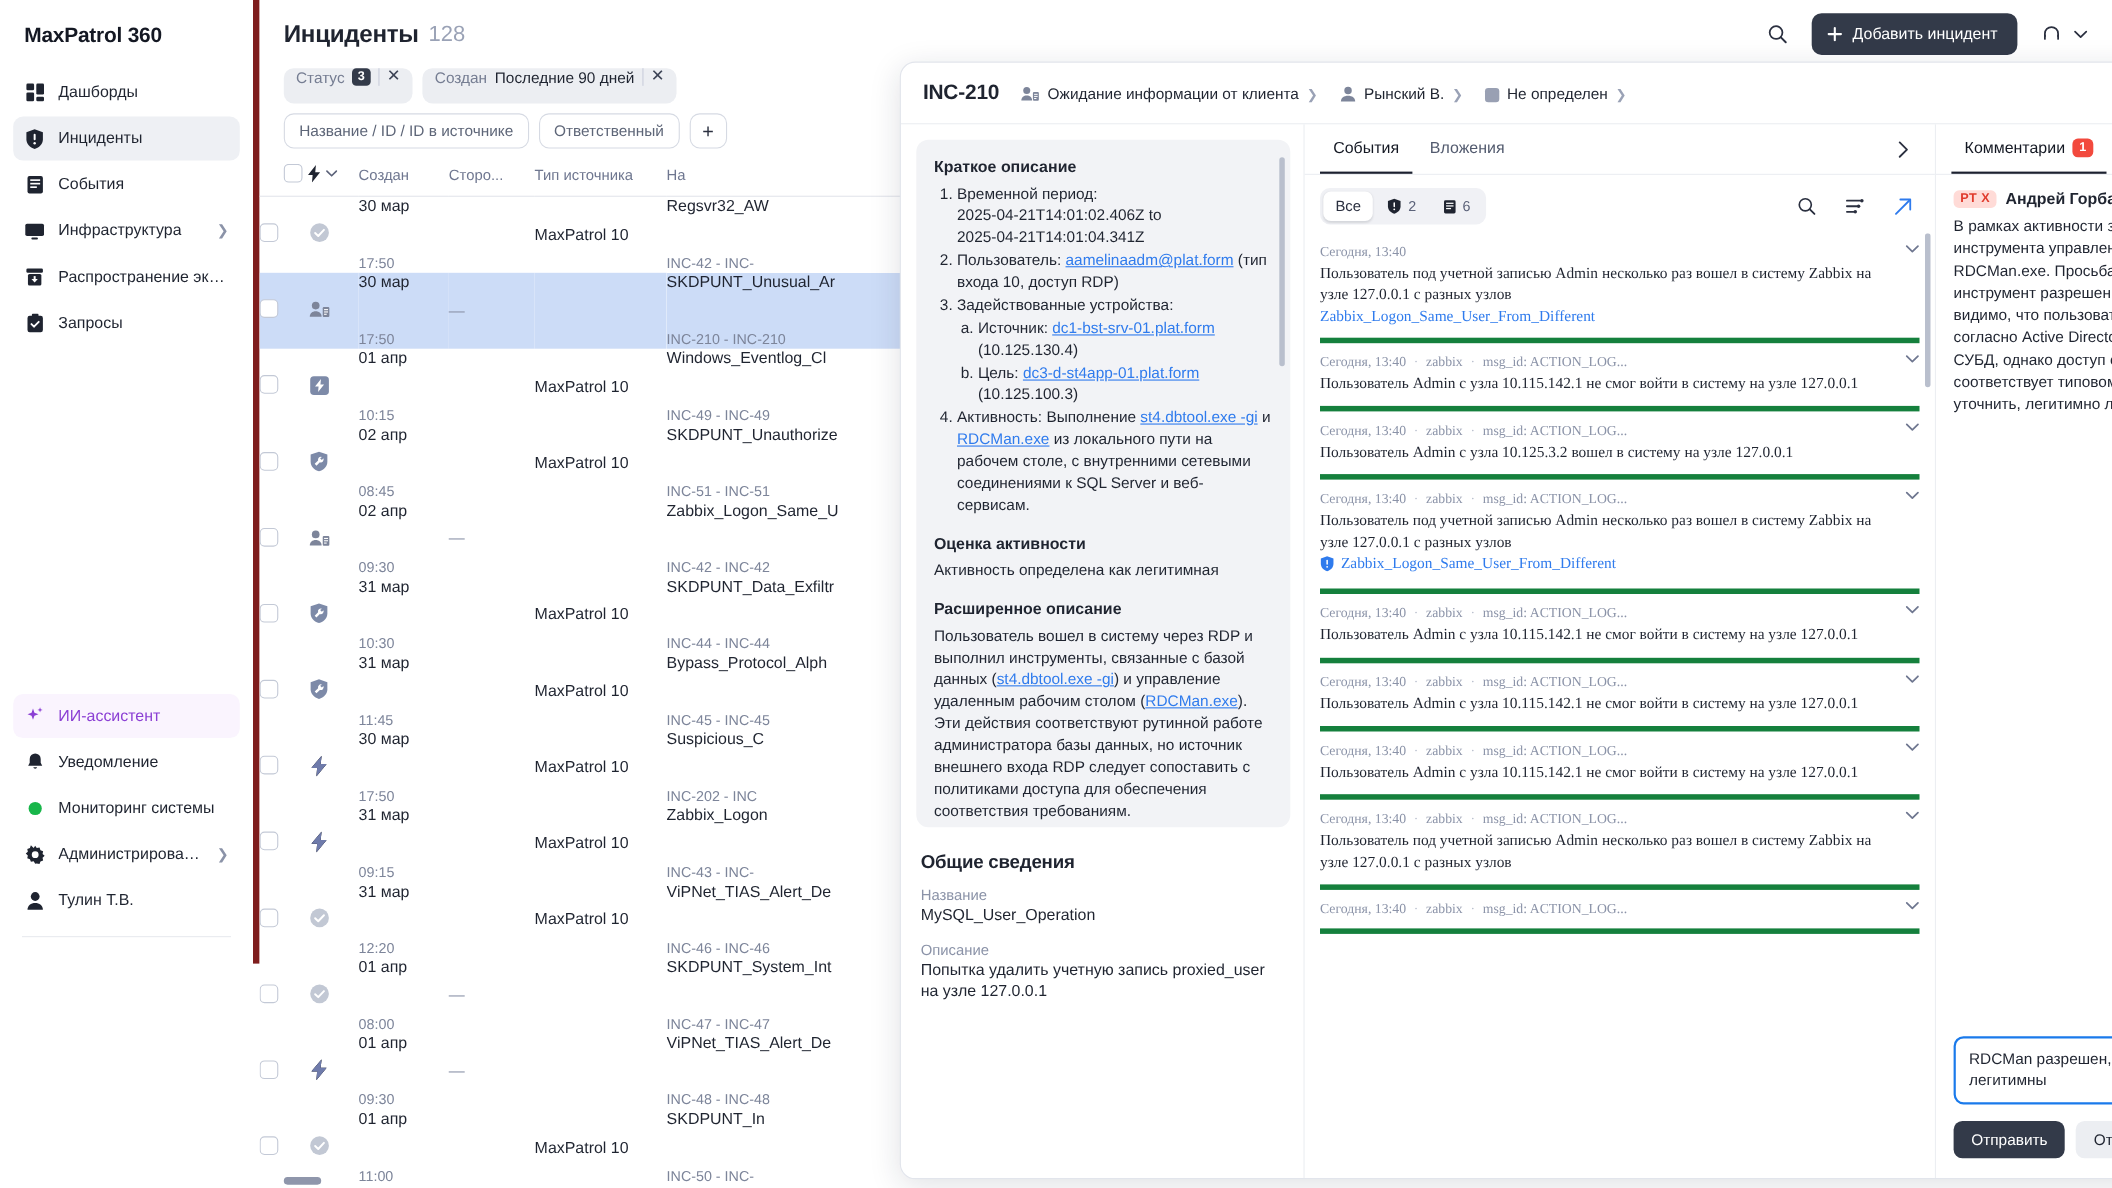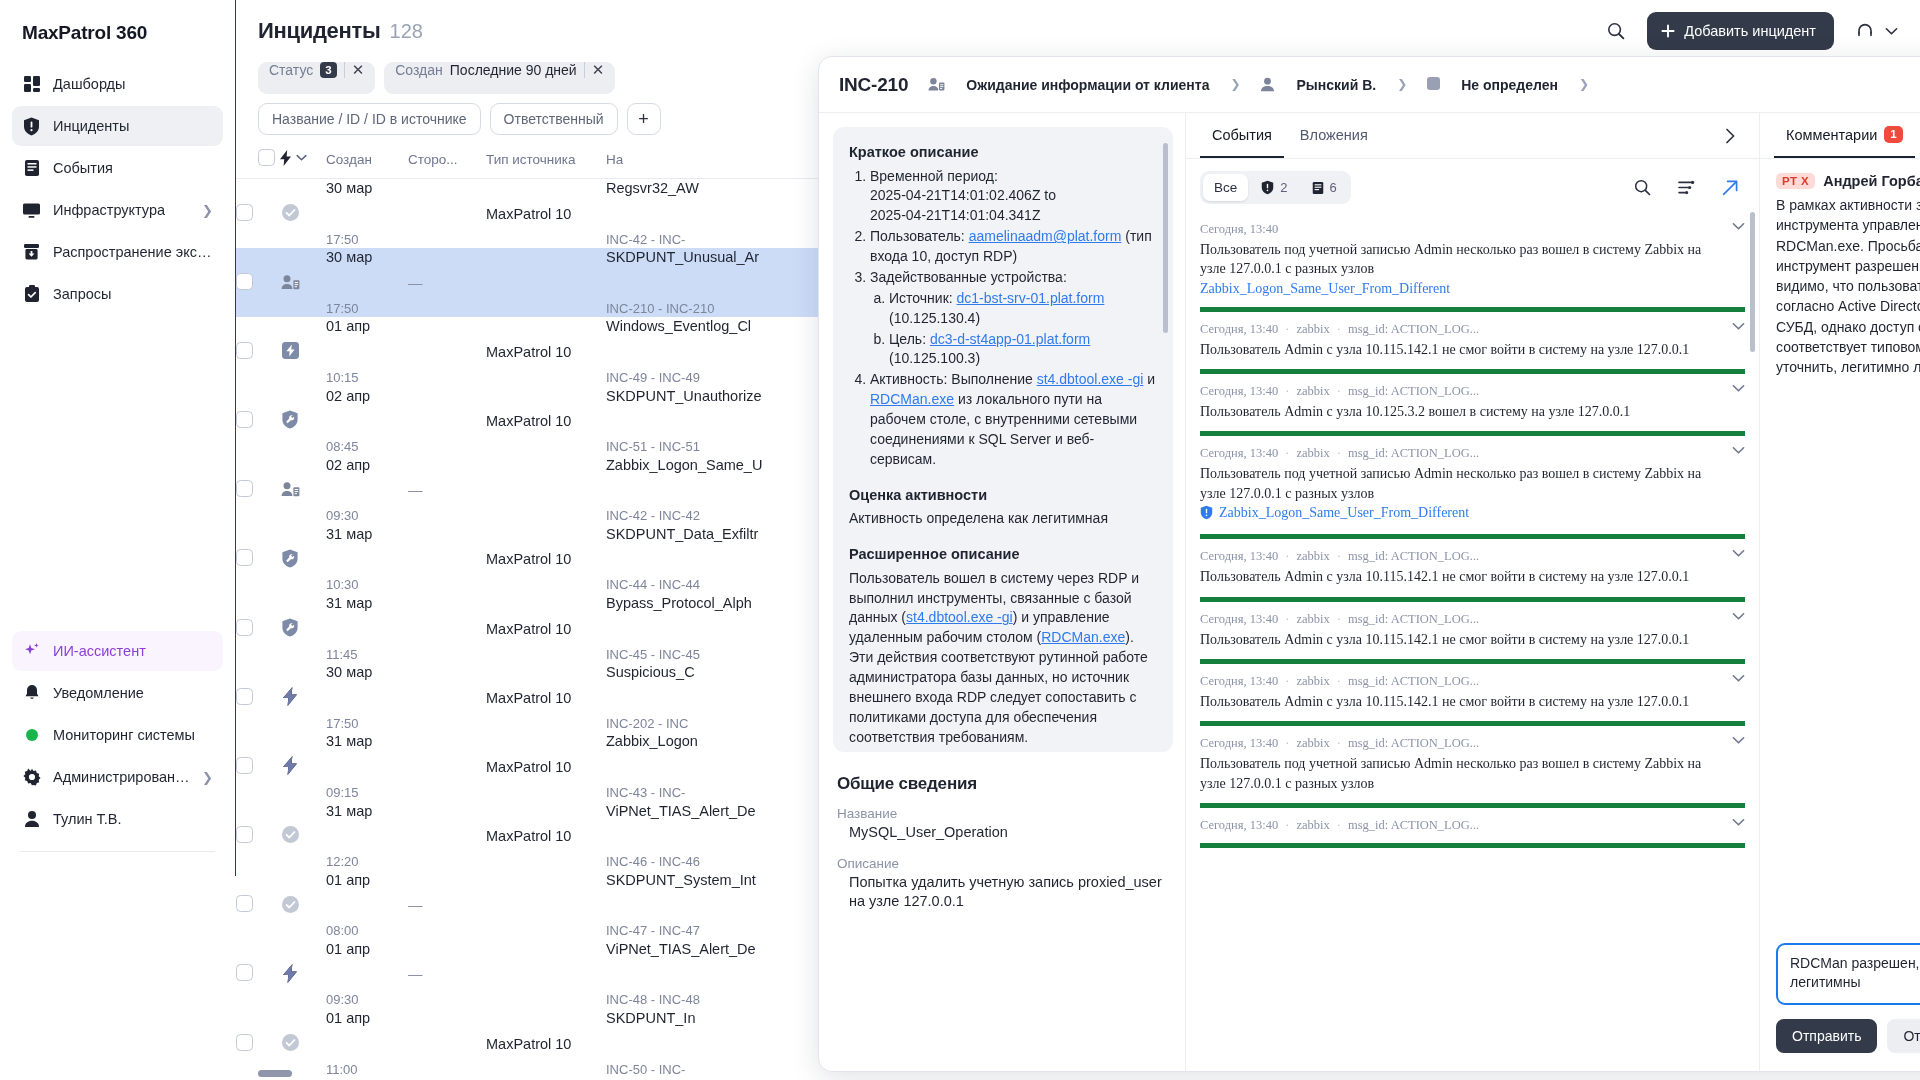--- a/index.html
+++ b/index.html
@@ -13,21 +13,21 @@
     font-size: 15px;
     color: #1f2430;
     -webkit-font-smoothing: antialiased;
   }
   .app { display: flex; width: 1920px; height: 1080px; }
 
   
   .sidebar {
     width: 236px; height: 876px;
     background: #fff;
-    border-right: 1px solid #7f1d1d;
+    border-right: 6px solid #7f1d1d;
     display: flex; flex-direction: column;
     flex: 0 0 236px;
     padding: 0 12px;
   }
   .brand {
     font-size: 19px; font-weight: 700; letter-spacing: -0.2px;
     padding: 22px 10px 20px 10px; color: #141823;
   }
   .nav { display: flex; flex-direction: column; gap: 2px; }
   .nav-item {
@@ -135,21 +135,21 @@
     width: 1330px; height: 1016px;
     background: #fff; border: 1px solid #e2e5ec;
     border-radius: 14px; box-shadow: 0 6px 28px rgba(25,33,55,.13);
     display: flex; flex-direction: column; overflow: hidden;
   }
   .detail-head {
     height: 56px; flex: 0 0 56px; display: flex; align-items: center;
     padding: 0 16px 0 20px; gap: 20px; border-bottom: 1px solid #eceef2;
   }
   .inc-id { font-size: 19px; font-weight: 700; letter-spacing: -0.2px; }
-  .hmeta { display: flex; align-items: flex-start; gap: 21px; font-size: 14px; color: #1f2430; cursor: pointer; white-space: nowrap; font-weight: bold; }
+  .hmeta { display: flex; align-items: flex-end; gap: 7px; font-size: 14px; color: #1f2430; cursor: pointer; white-space: nowrap; }
   .hmeta .cv { color: #9aa2b6; font-size: 12px; }
   .sq-gray { width: 13px; height: 13px; border-radius: 3px; background: #99a0b3; display: inline-block; }
 
   .detail-body { flex: 1 1 auto; display: flex; min-height: 0; }
 
   
   .col-desc {
     width: 366px; flex: 0 0 366px; padding: 14px 12px 0 14px;
     overflow: hidden; position: relative;
   }
@@ -165,21 +165,21 @@
   .desc-card ol.alpha { list-style-type: lower-alpha; }
   .desc-card p { margin: 0; }
   .lnk { color: #2f7bed; }
   .desc-scroll {
     position: absolute; right: 5px; top: 16px; width: 5px; height: 190px;
     background: #b9bfcd; border-radius: 3px;
   }
   .gen-sect { margin-top: 22px; padding: 0 4px; }
   .gen-sect h3 { margin: 0 0 12px 0; font-size: 17px; font-weight: 700; letter-spacing: -0.2px; }
   .fld-label { color: #8b93a8; font-size: 13.5px; margin-bottom: 2px; }
-  .fld-value { font-size: 14.5px; line-height: 1.35; margin-bottom: 13px; margin-left: 12px; }
+  .fld-value { font-size: 14.5px; line-height: 1.35; margin-bottom: 13px; }
 
   
   .col-events {
     flex: 1 1 auto; min-width: 0; border-left: 1px solid #eceef2;
     display: flex; flex-direction: column;
   }
   .tabs { display: flex; align-items: center; gap: 4px; padding: 0 14px; border-bottom: 1px solid #eceef2; flex: 0 0 46px; }
   .tab {
     height: 45px; display: flex; align-items: center; gap: 7px; padding: 0 12px;
     font-size: 14.5px; color: #525a6e; cursor: pointer; border-bottom: 2.5px solid transparent;

